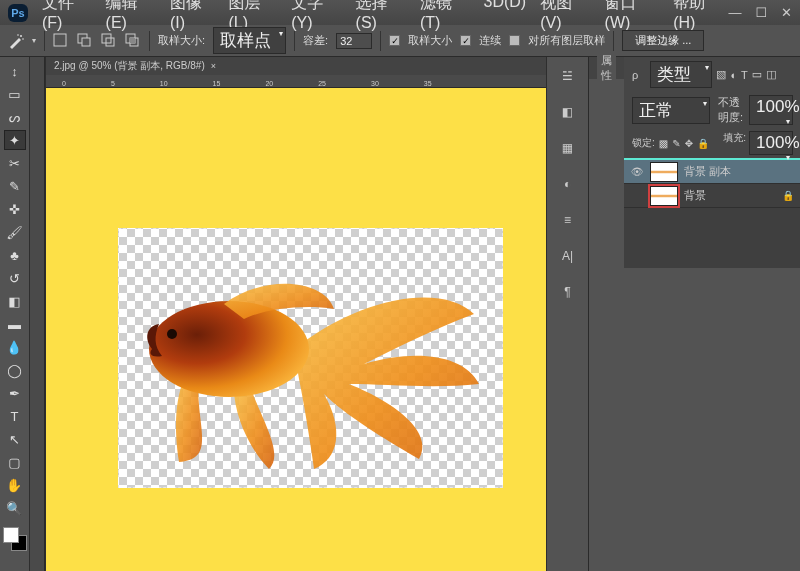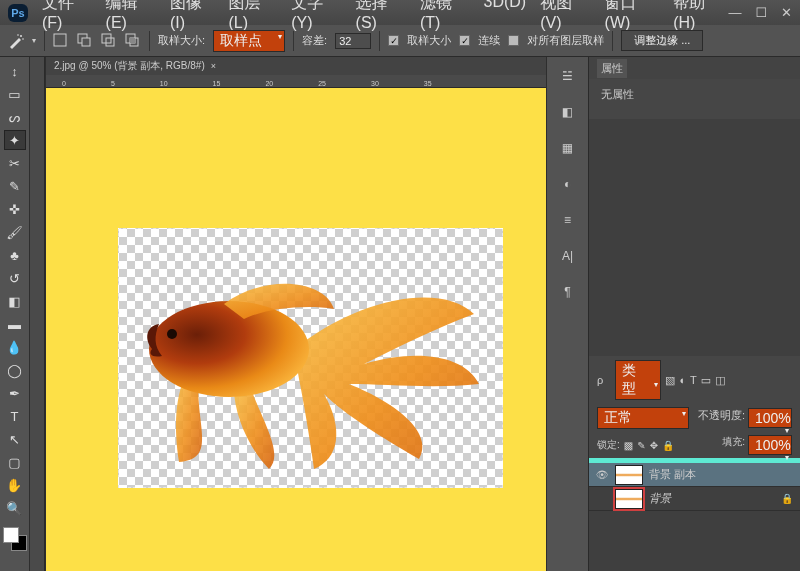--- a/index.html
+++ b/index.html
@@ -6,21 +6,21 @@
 body{background:#535353;width:800px;height:571px;overflow:hidden;font-size:11px;color:#ccc}
 .titlebar{height:25px;background:linear-gradient(#535353,#454545);display:flex;align-items:center;padding:0 8px}
 .ps-logo{width:20px;height:18px;background:#0a1e33;color:#5fa8e8;font-weight:bold;font-size:11px;display:flex;align-items:center;justify-content:center;border-radius:6px;margin-right:10px}
 .menubar{flex:1;display:flex;gap:6px}
 .menu-item{color:#e0e0e0;font-size:16px;padding:2px 4px}
 .winctrl{display:flex;gap:14px;margin-left:auto;font-size:13px;color:#ccc}
 .optionsbar{height:32px;background:#535353;border-bottom:1px solid #2a2a2a;display:flex;align-items:center;padding:0 8px;gap:8px}
 .opt-icon{width:16px;height:16px;display:inline-block}
 .divider{width:1px;height:20px;background:#333}
 .opt-label{color:#ddd;white-space:nowrap}
-.dropdown{background:#c2410c;border:1px solid #2a2a2a;padding:1px 22px 1px 6px;color:#eee;font-size:14px;position:relative}
+.dropdown{background:#404040;border:1px solid #2a2a2a;padding:1px 14px 1px 6px;color:#eee;font-size:17px;position:relative}
 .dropdown::after{content:"▾";position:absolute;right:2px;font-size:8px}
 .opt-input{background:#4d4d4d;border:1px solid #2a2a2a;width:36px;padding:1px 3px;color:#eee;font-size:11px}
 .cb{width:11px;height:11px;background:#bbb;border:1px solid #666;display:inline-block;vertical-align:middle}
 .cb.checked::after{content:"✓";font-size:9px;color:#000;position:relative;top:-2px;left:1px}
 .edge-btn{background:#4b4b4b;border:1px solid #2a2a2a;padding:2px 12px;color:#eee;font-size:11px}
 .main{display:flex;height:514px}
 .toolbox{width:30px;background:#535353;border-right:1px solid #2e2e2e;display:flex;flex-direction:column;align-items:center;padding-top:4px;gap:3px}
 .tool{width:22px;height:20px;display:flex;align-items:center;justify-content:center;color:#ddd;font-size:13px;border:1px solid transparent}
 .tool.active{background:#3a3a3a;border:1px solid #222}
 .color-swatches{margin-top:6px;width:24px;height:24px;position:relative}
@@ -32,32 +32,32 @@
 .doc-tab{height:18px;background:#434343;display:flex;align-items:center;padding:0 8px;color:#ccc;font-size:10px}
 .doc-tab-close{margin-left:6px;font-size:9px}
 .ruler-h{height:13px;background:#4a4a4a;border-bottom:1px solid #2a2a2a;position:relative;font-size:7px;color:#ccc;display:flex;align-items:flex-end;padding-left:16px;gap:45px}
 .viewport{flex:1;display:flex;align-items:flex-start;justify-content:flex-start;padding:140px 0 0 72px;position:relative}
 .canvas{width:385px;height:260px;position:relative;border:1px dashed rgba(255,255,255,0.5);
 background-image:linear-gradient(45deg,#cfcfcf 25%,transparent 25%,transparent 75%,#cfcfcf 75%),linear-gradient(45deg,#cfcfcf 25%,#fff 25%,#fff 75%,#cfcfcf 75%);
 background-size:16px 16px;background-position:0 0,8px 8px}
 .fish{position:absolute;left:15px;top:25px;width:350px;height:220px}
 .rpanels{width:42px;background:#535353;border-left:1px solid #2e2e2e;display:flex;flex-direction:column;align-items:center;padding-top:8px;gap:14px}
 .rpanel-icon{width:22px;height:22px;display:flex;align-items:center;justify-content:center;font-size:12px;color:#ccc}
-.panel-column{width:212px;background:#535353;border-left:1px solid #2a2a2a;display:flex;flex-direction:column}
+.panel-column{width:212px;background:#535353;border-left:1px solid #2a2a2a;display:flex;}
 .panel{background:#535353}
 .panel-tabs{height:22px;background:#434343;display:flex;align-items:center;padding:0 8px;font-size:11px;gap:8px}
 .panel-tab{color:#ccc;padding:2px 4px}
 .panel-tab.active{background:#535353}
 .panel-body{background:#464646;padding:8px 12px;min-height:40px}
 .spacer{flex:1;background:#3f3f3f}
 
 .layers-controls{display:flex;align-items:center;gap:4px;padding:4px 8px;background:#464646;font-size:11px}
-.layers-controls .dropdown{width:46px}
+.layers-controls .dropdown{width:62px}
 .layers-mode{display:flex;align-items:center;padding:3px 8px;gap:8px;background:#464646;font-size:11px}
-.layers-lock{display:flex;align-items:center;padding:3px 8px;gap:4px;background:#464646;font-size:10px;border-bottom:5px solid #5eead4}
+.layers-lock{display:flex;align-items:center;padding:3px 8px;gap:4px;background:#464646;font-size:10px;border-bottom:2px solid #5eead4}
 .layer-list{background:#3f3f3f}
 .layer-row{height:24px;display:flex;align-items:center;gap:6px;padding:0 6px;border-bottom:1px solid #2f2f2f;font-size:11px}
 .layer-row.active{background:#5a7280}
 .eye{width:14px;height:14px;display:flex;align-items:center;justify-content:center;font-size:10px}
 .thumb{width:28px;height:20px;background:#fff;border:1px solid #222}
 .thumb.goldfish{background:linear-gradient(#fff 40%,#e88b1f 50%,#fff 60%)}
 .thumb-outline{outline:2px solid #d04040}
 .lock-icon{margin-left:auto;font-size:10px;color:#bbb}
 svg{display:block}
 .opacity-block{display:flex;gap:3px;margin-left:auto}
@@ -230,23 +230,20 @@
     <div class="rpanel-icon">A|</div>
     <div class="rpanel-icon">¶</div>
   </div>
 
   <div class="panel-column">
 
     <div class="panel">
       <div class="panel-tabs">
         <span class="panel-tab active">属性</span>
       </div>
-      <div class="panel-body">
-        <span>无属性</span>
-      </div>
     </div>
 
     <div class="spacer"></div>
 
     <div class="panel">
 
       <div class="layers-controls">
         <span style="width:14px">ρ</span>
         <span class="dropdown">类型</span>
         <span>▧</span>
@@ -278,21 +275,21 @@
 
       <div class="layer-list">
         <div class="layer-row active">
           <span class="eye">👁</span>
           <span class="thumb goldfish"></span>
           <span>背景 副本</span>
         </div>
         <div class="layer-row">
           <span class="eye"></span>
           <span class="thumb goldfish thumb-outline"></span>
-          <span style="font-style:italic">背景</span>
+          <span style="">背景</span>
           <span class="lock-icon">🔒</span>
         </div>
         <div style="height:60px"></div>
       </div>
     </div>
 
   </div>
 </div>
 
 </body></html>

